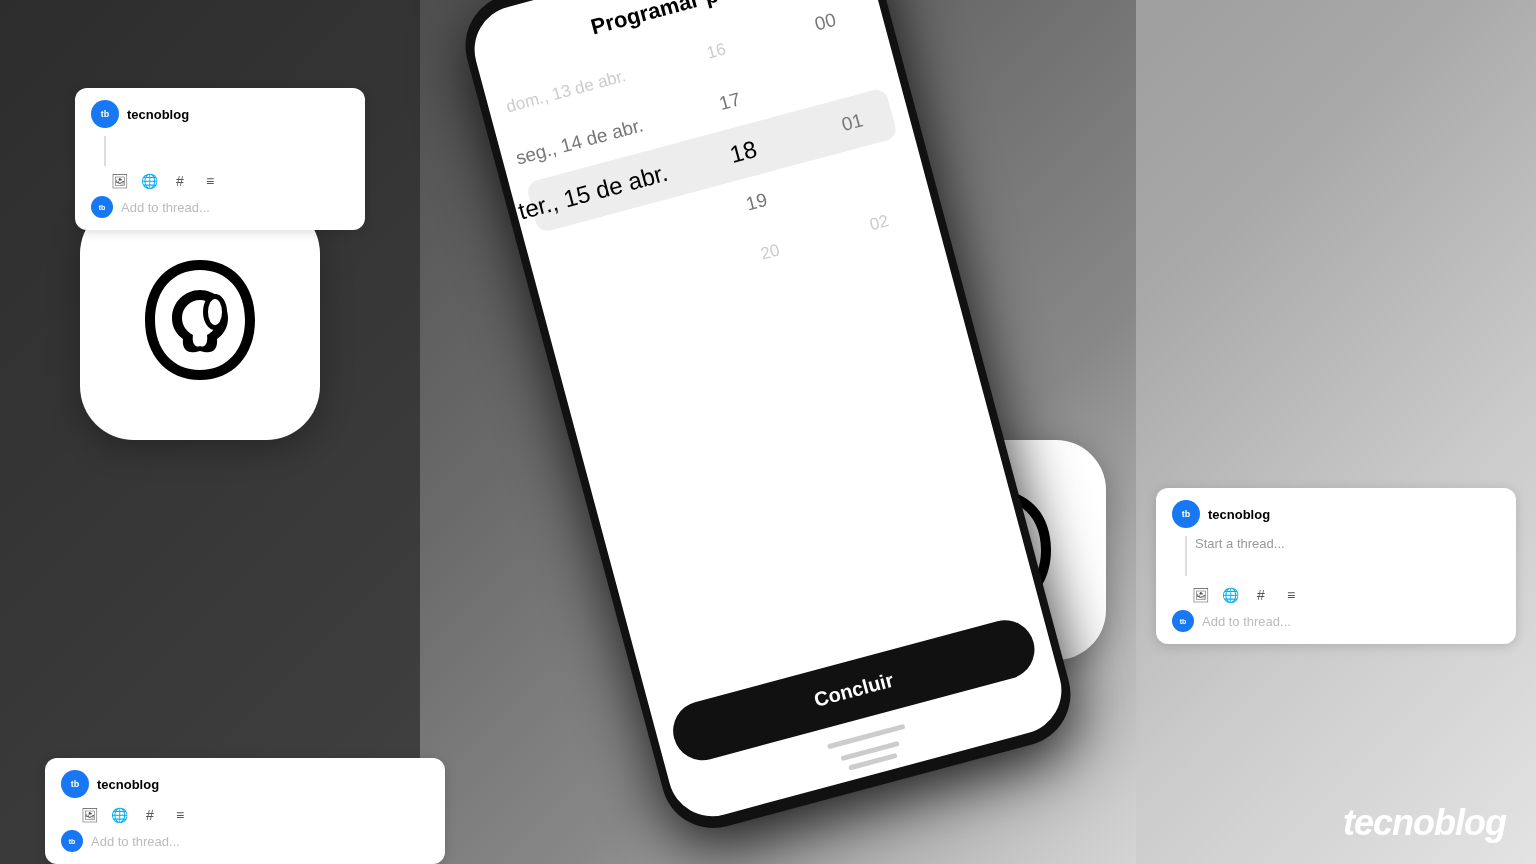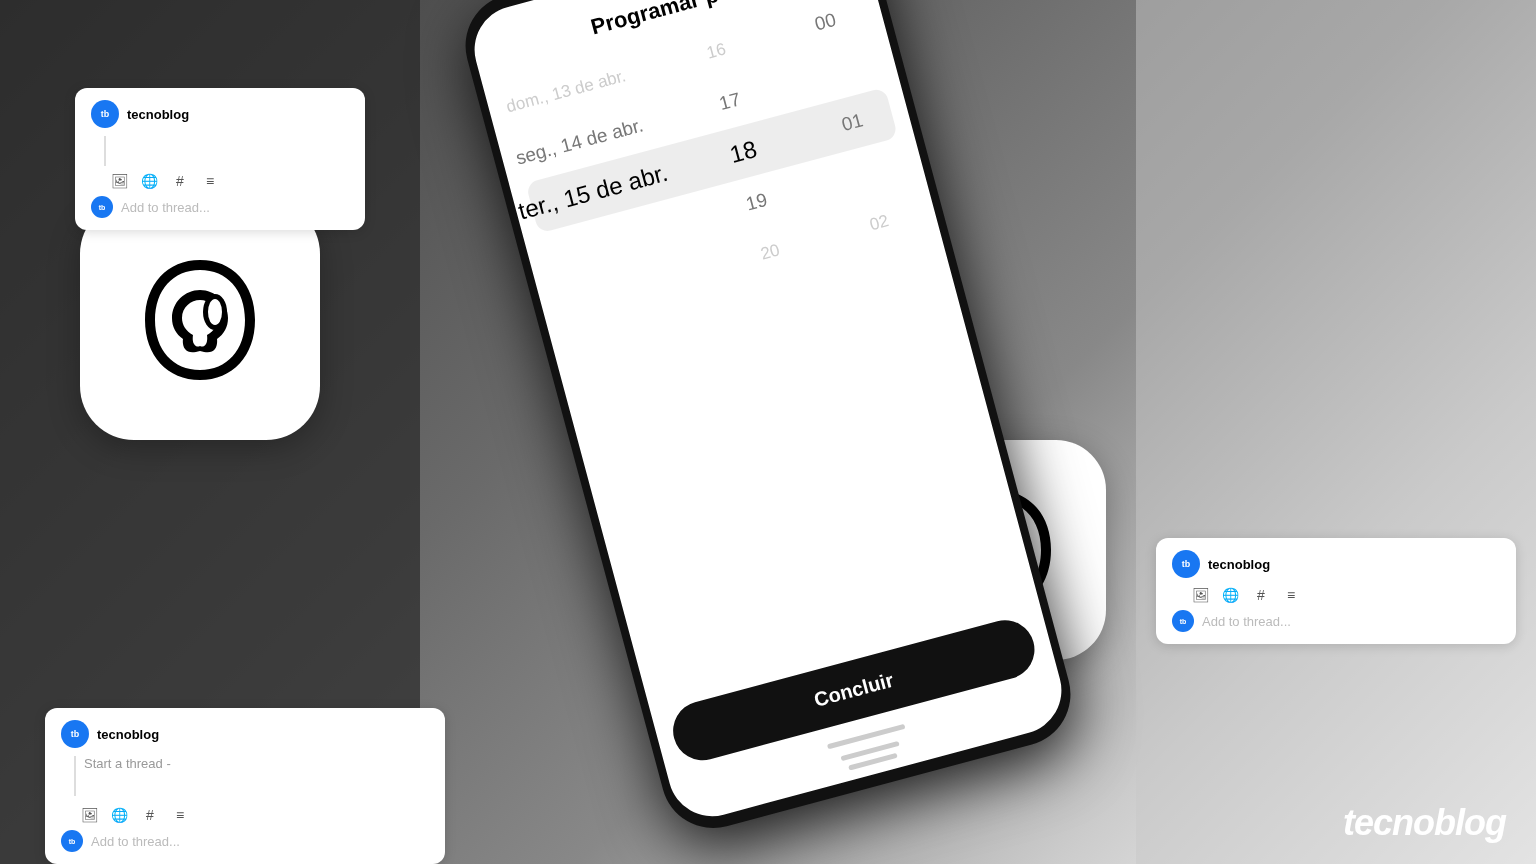--- a/index.html
+++ b/index.html
@@ -463,45 +463,45 @@
   </div>
 </div>
 
 <div class="thread-card thread-card-bottom-left">
   <div class="card-header">
     <div class="card-avatar">
       <span style="font-size:9px;">tb</span>
     </div>
     <div class="card-username">tecnoblog</div>
   </div>
-  <div style="display:flex; gap:8px; align-items:flex-start;">
-    <div class="card-thread-line" style="margin-left:13px; height:40px;"></div>
-    <div style="margin-top:0;">
-      <div class="card-start-thread">Start a thread -</div>
-    </div>
-  </div>
   <div class="card-toolbar">
     <div class="card-tool-icon">🖼</div>
     <div class="card-tool-icon">🌐</div>
     <div class="card-tool-icon">#</div>
     <div class="card-tool-icon">≡</div>
   </div>
   <div class="card-add-to-thread">
     <div class="card-add-avatar" style="font-size:7px;">tb</div>
     <div class="card-add-text">Add to thread...</div>
   </div>
 </div>
 
 <div class="thread-card thread-card-bottom-right">
   <div class="card-header">
     <div class="card-avatar">
       <span style="font-size:9px;">tb</span>
     </div>
     <div class="card-username">tecnoblog</div>
   </div>
+  <div style="display:flex; gap:8px; align-items:flex-start;">
+    <div class="card-thread-line" style="margin-left:13px; height:40px;"></div>
+    <div>
+      <div class="card-start-thread">Start a thread...</div>
+    </div>
+  </div>
   <div class="card-toolbar">
     <div class="card-tool-icon">🖼</div>
     <div class="card-tool-icon">🌐</div>
     <div class="card-tool-icon">#</div>
     <div class="card-tool-icon">≡</div>
   </div>
   <div class="card-add-to-thread">
     <div class="card-add-avatar" style="font-size:7px;">tb</div>
     <div class="card-add-text">Add to thread...</div>
   </div>

